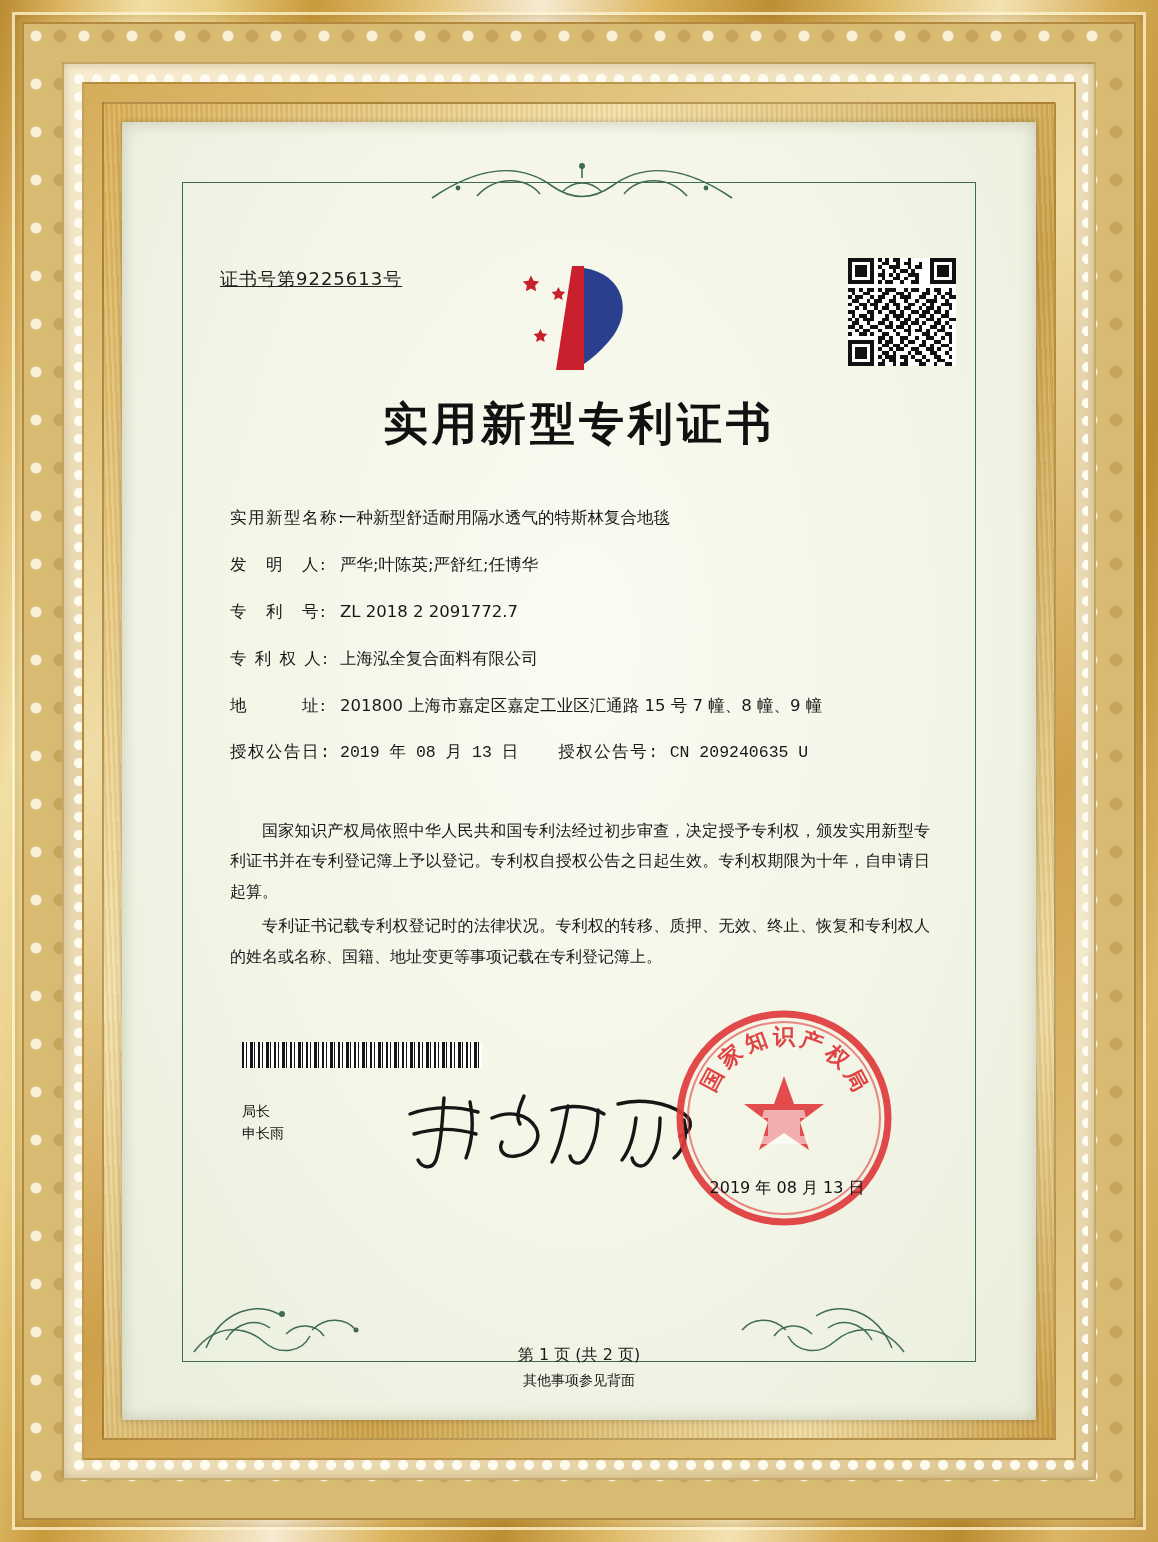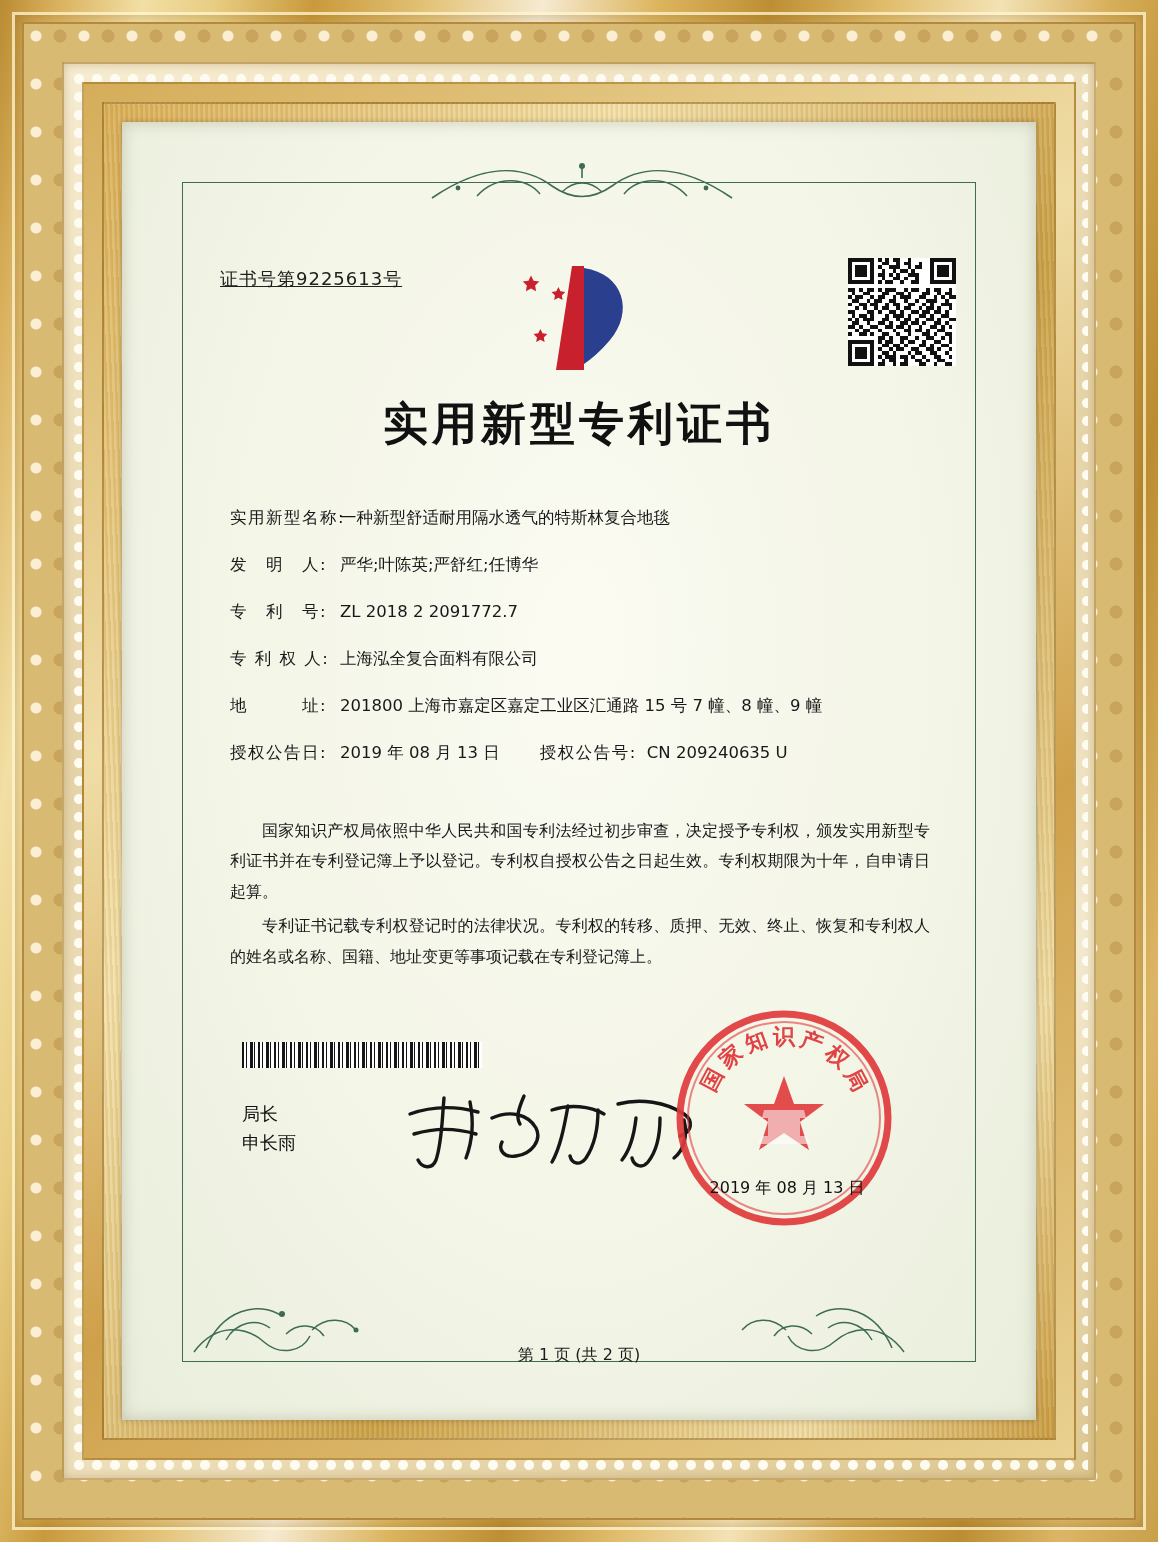--- a/index.html
+++ b/index.html
@@ -175,21 +175,21 @@
     width: 110px;
     flex: 0 0 110px;
     letter-spacing: 6px;
     white-space: nowrap;
   }
   .field-label.tight { letter-spacing: 1.5px; }
   .field-value {
     flex: 1 1 auto;
     word-break: break-all;
   }
-  .field-row.pair { margin-bottom: 23px; }
+  .field-row.pair { margin-bottom: 23px; font-family: Liberation Mono, monospace; }
   .pair-second-label {
     margin-left: 40px;
     letter-spacing: 1.5px;
     white-space: nowrap;
   }
 
   .body-text {
     position: absolute;
     left: 108px; top: 694px;
     width: 700px;
@@ -209,21 +209,21 @@
       #151515 0px, #151515 2px, #fff 2px, #fff 4px,
       #151515 4px, #151515 5px, #fff 5px, #fff 8px,
       #151515 8px, #151515 11px, #fff 11px, #fff 12px,
       #151515 12px, #151515 13px, #fff 13px, #fff 16px);
   }
 
   .signature-block {
     position: absolute;
     left: 120px; top: 978px;
     font-family: "DejaVu Sans", "Liberation Sans", sans-serif;
-    font-size: 18px;
+    font-size: 14px;
     color: #111;
     line-height: 1.6;
   }
 
   .handwriting {
     position: absolute;
     left: 270px; top: 962px;
     width: 320px; height: 92px;
   }
 
@@ -640,13 +640,14 @@
       <text x="114" y="40" text-anchor="middle" transform="rotate(0 114 114)">识</text>
       <text x="114" y="40" text-anchor="middle" transform="rotate(20 114 114)">产</text>
       <text x="114" y="40" text-anchor="middle" transform="rotate(41 114 114)">权</text>
       <text x="114" y="40" text-anchor="middle" transform="rotate(62 114 114)">局</text>
     </g>
   </svg>
 
   <div class="seal-date">2019 年 08 月 13 日</div>
 
   <div class="page-no">第 1 页 (共 2 页)</div>
+  <div class="footnote">其他事项参见背面</div>
 </div>
 
 </body></html>

